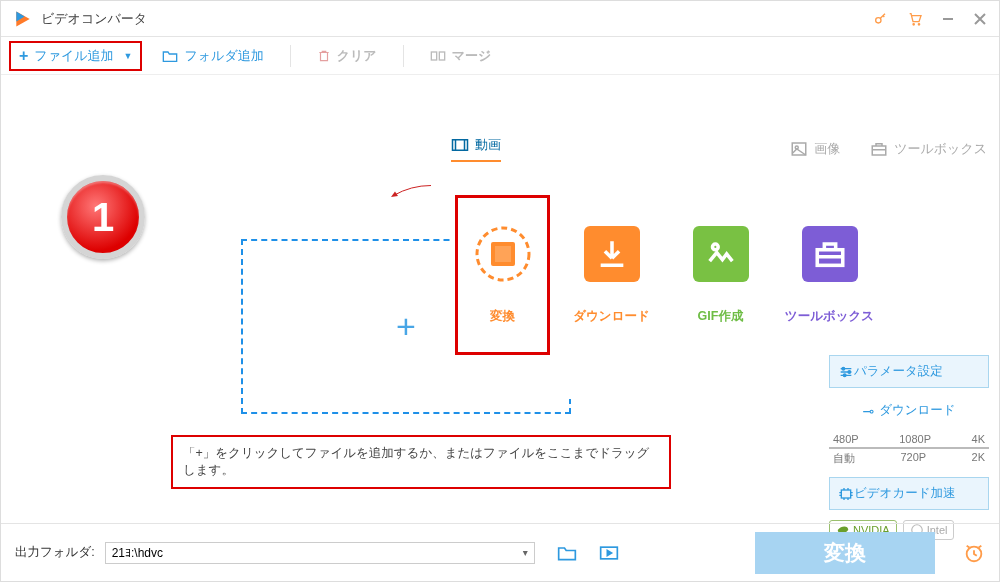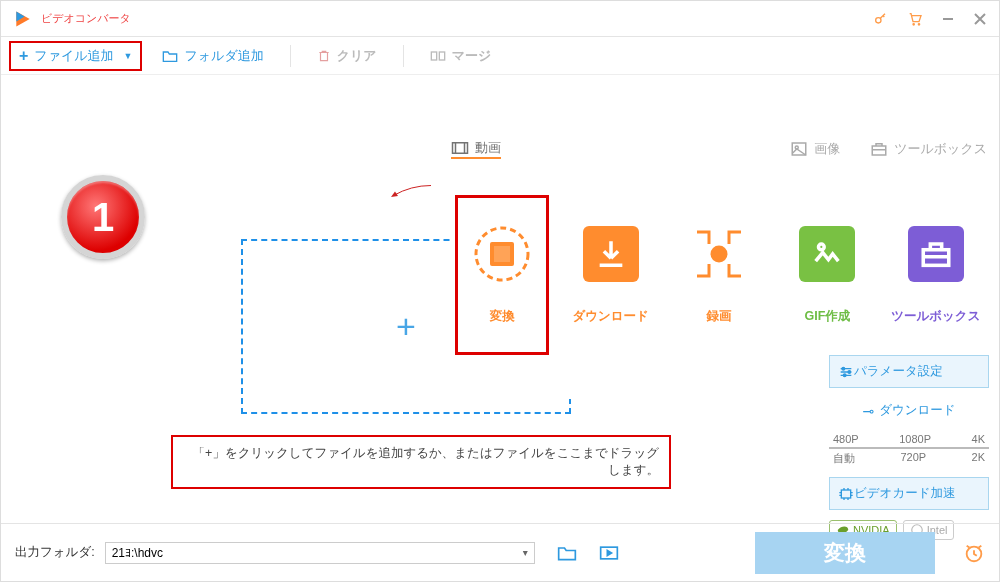--- a/index.html
+++ b/index.html
@@ -1,20 +1,20 @@
 <!DOCTYPE html>
 <html><head>
 <meta charset="utf-8">
 <style>
   * { box-sizing: border-box; margin: 0; padding: 0; font-family: "Meiryo", "Hiragino Sans", sans-serif; }
   body { width: 1000px; height: 582px; background: #fff; overflow: hidden; border: 1px solid #ddd; position: relative; }
   
   .titlebar { height: 36px; display: flex; align-items: center; padding: 0 12px; border-bottom: 1px solid #e4e4e4; }
   .logo { width: 20px; height: 20px; margin-right: 8px; }
-  .title { font-size: 11px; color: #ef4444; flex: 1; }
+  .title { font-size: 13px; color: #404040; flex: 1; }
   .tb-controls { display: flex; gap: 18px; align-items: center; }
   .tb-icon { width: 16px; height: 16px; color: #ff9c4a; }
   .win-btn { width: 14px; height: 14px; color: #999; }
   
   .toolbar { height: 38px; display: flex; align-items: center; padding: 0 8px; gap: 10px; border-bottom: 1px solid #eee; }
   .tb-item { display: flex; align-items: center; gap: 6px; padding: 4px 10px; font-size: 13px; color: #2e99df; cursor: pointer; }
   .tb-item.gray { color: #bbb; font-weight: bold; }
   .add-file { border: 2px solid #d00; padding: 4px 8px; }
   .divider { width: 1px; height: 22px; background: #e4e4e4; margin: 0 6px; }
   .caret { font-size: 9px; color: #2e99df; margin-left: 4px; }
@@ -35,31 +35,31 @@
     display:flex;align-items:center;justify-content:center;
     color:#fff;font-size:40px;font-weight:bold;
     box-shadow: 0 2px 4px rgba(0,0,0,.3), inset 0 2px 2px rgba(255,255,255,.3);
   }
   
   .arrow { position: absolute; left: 370px; top: 108px; width: 80px; height: 20px; }
   .arrow-line { stroke:#c22; stroke-width:2; fill:none;}
   
   .hint {
     position:absolute; left:170px; top:360px; width:500px;
-    border:2px solid #d00; padding:8px 10px; text-align:right;
+    border:2px solid #d00; padding:8px 10px; text-align:left;
     font-size:12.5px; color:#444;
   }
 
   .panel {
     position:absolute; left: 450px; top: 54px; right: 12px; height: 270px;
     background:#fff; 
   }
   .panel-tabs { display:flex; height: 40px; align-items:center; gap: 30px;}
   .ptab { display:flex;align-items:center;gap:6px;font-size:13px;color:#aaa; }
-  .ptab.active { color:#737373; border-bottom:2px solid #ff8c2e; }
+  .ptab.active { color:#0369a1; border-bottom:2px solid #ff8c2e; padding-bottom:6px; }
   .ptab svg { width:18px;height:18px; }
   .panel-tabs .spacer { flex:1; }
   .card-row { display:flex; gap:14px; margin-top:26px; padding:0 4px;}
   .card {
     width: 95px; height: 160px; display:flex; flex-direction:column;
     align-items:center; justify-content:center; gap:26px; font-size:12.5px;
     background:#fff;
   }
   .card.highlight { border:3px solid #d00; padding: 0 2px; }
   .card .cicon { width:56px; height:56px; display:flex;align-items:center;justify-content:center; border-radius:8px;}
@@ -215,29 +215,20 @@
         <span class="clabel">変換</span>
       </div>
       <div class="card c-download">
         <div class="cicon" style="background:#ff8c2e;border-radius:6px">
           <svg width="34" height="34" viewBox="0 0 24 24" fill="#fff">
               <path d="M12 3v12m0 0l-5-5m5 5l5-5M4 20h16" stroke="#fff" stroke-width="2.5" fill="none"></path>
             </svg>
         </div>
         <span class="clabel">ダウンロード</span>
       </div>
-      <div class="card c-record">
-        <div class="cicon">
-          <svg width="56" height="56" viewBox="0 0 56 56" fill="none" stroke="#ff8c2e" stroke-width="3">
-              <path d="M6 6h12v12M50 6H38v12M6 50h12V38M50 50H38V38"></path>
-              <circle cx="28" cy="28" r="7" fill="#ff8c2e"></circle>
-            </svg>
-        </div>
-        <span class="clabel">録画</span>
-      </div>
       <div class="card c-gif">
         <div class="cicon" style="background:#79c143;border-radius:6px">
           <svg width="34" height="34" viewBox="0 0 24 24" fill="none" stroke="#fff" stroke-width="2.5">
               <path d="M4 17l5-6 4 5 3-4 4 5"></path>
               <circle cx="8" cy="7" r="2"></circle>
             </svg>
         </div>
         <span class="clabel">GIF作成</span>
       </div>
       <div class="card c-toolbox">

